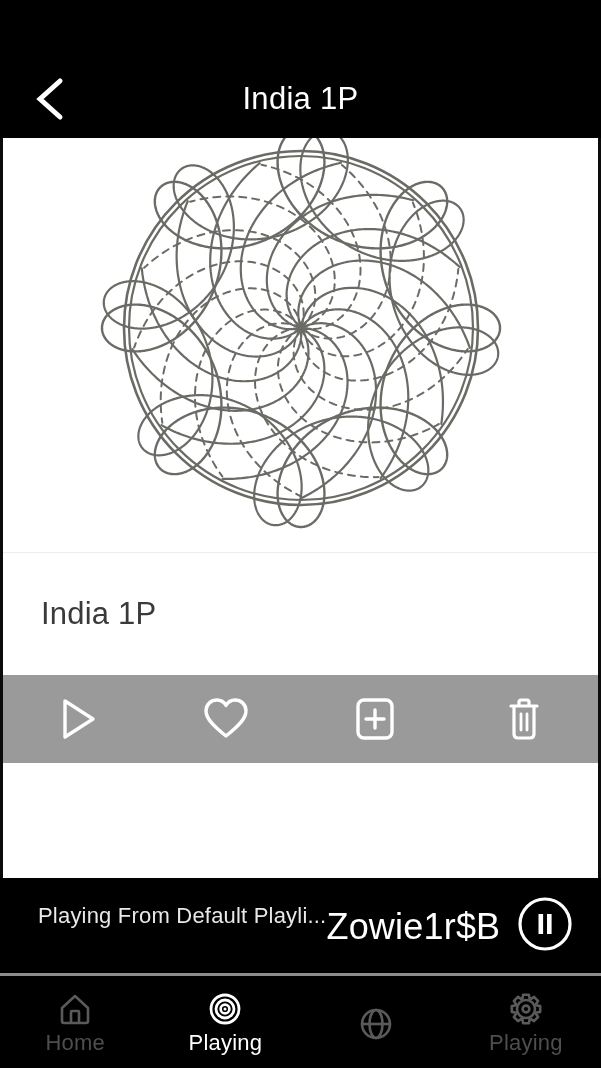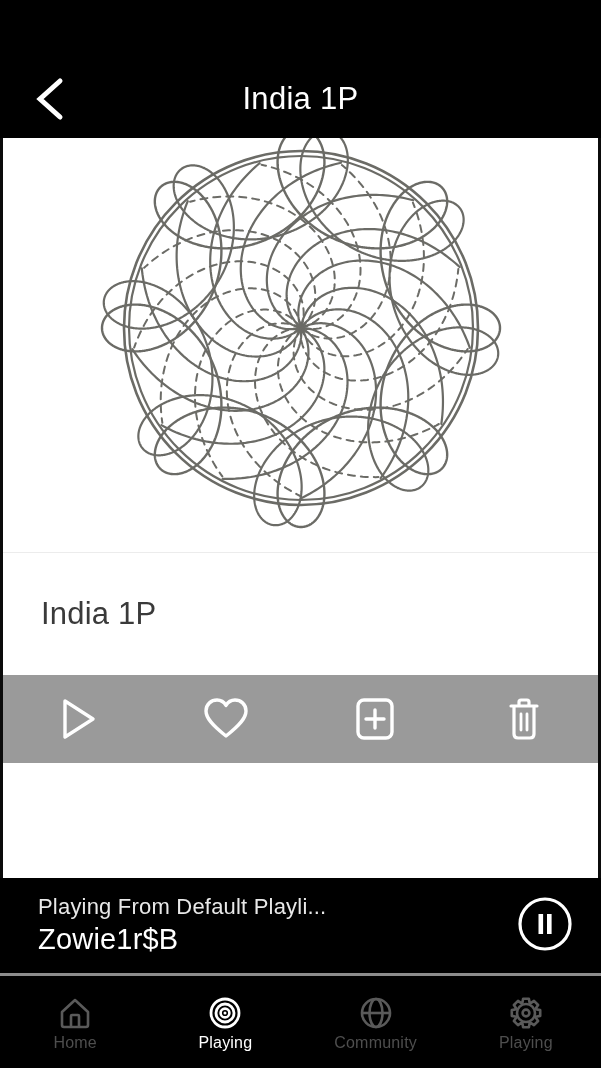--- a/index.html
+++ b/index.html
@@ -123,30 +123,30 @@
   
   .now-playing {
     flex:0 0 auto;
     height:95px;
     background:#000000;
     display:flex;
     align-items:center;
     padding:0 26px 0 38px;
     justify-content:space-between;
   }
-  .np-text { display:flex; flex-direction:column; justify-content:center; }
+  .np-text { display:flex; flex-direction:row; justify-content:center; }
   .np-source {
     color:#e8e8e8;
     font-size:22px;
     line-height:1.2;
     letter-spacing:0.2px;
   }
   .np-track {
     color:#ffffff;
-    font-size:29px;
+    font-size:36px;
     line-height:1.2;
     margin-top:2px;
     letter-spacing:0.2px;
   }
   .np-btn {
     width:60px; height:60px;
     display:flex; align-items:center; justify-content:center;
     cursor:pointer;
     flex:0 0 auto;
   }
@@ -171,21 +171,21 @@
     display:flex;
     flex-direction:column;
     align-items:center;
     justify-content:center;
     gap:4px;
     cursor:pointer;
   }
   .nav-icon { height:34px; display:flex; align-items:center; justify-content:center; }
   .nav-icon svg { display:block; }
   .nav-label {
-    font-size:16px;
+    font-size:22px;
     color:#4e4e4e;
     letter-spacing:0.2px;
   }
   .nav-item.active .nav-label { color:#ffffff; }
 </style>
 </head>
 <body>
 
 <div class="phone">
 
@@ -334,21 +334,20 @@
     </div>
 
     <div class="nav-item">
       <div class="nav-icon">
         <svg width="36" height="34" viewBox="0 0 36 34">
           <circle cx="18" cy="17" r="14" fill="none" stroke="#5a5a5a" stroke-width="2.6"></circle>
           <line x1="4" y1="17" x2="32" y2="17" stroke="#5a5a5a" stroke-width="2.6"></line>
           <ellipse cx="18" cy="17" rx="6.5" ry="14" fill="none" stroke="#5a5a5a" stroke-width="2.6"></ellipse>
         </svg>
       </div>
-      <div class="nav-label">Community</div>
     </div>
 
     <div class="nav-item">
       <div class="nav-icon">
         <svg width="36" height="34" viewBox="0 0 36 34">
           <g id="gear-teeth" fill="none" stroke="#5a5a5a" stroke-width="2.6" stroke-linejoin="round">
               <path d="M32.21,14.12L32.21,19.88L27.83,20.70L27.56,21.33L30.09,25.01L26.01,29.09L22.33,26.56L21.70,26.83L20.88,31.21L15.12,31.21L14.30,26.83L13.67,26.56L9.99,29.09L5.91,25.01L8.44,21.33L8.17,20.70L3.79,19.88L3.79,14.12L8.17,13.30L8.44,12.67L5.91,8.99L9.99,4.91L13.67,7.44L14.30,7.17L15.12,2.79L20.88,2.79L21.70,7.17L22.33,7.44L26.01,4.91L30.09,8.99L27.56,12.67L27.83,13.30Z" fill="none" stroke="#5a5a5a" stroke-width="2.6" stroke-linejoin="round"></path>
             </g>
           <circle cx="18" cy="17" r="9" fill="none" stroke="#5a5a5a" stroke-width="2.6"></circle>
           <circle cx="18" cy="17" r="3.4" fill="none" stroke="#5a5a5a" stroke-width="2.6"></circle>

